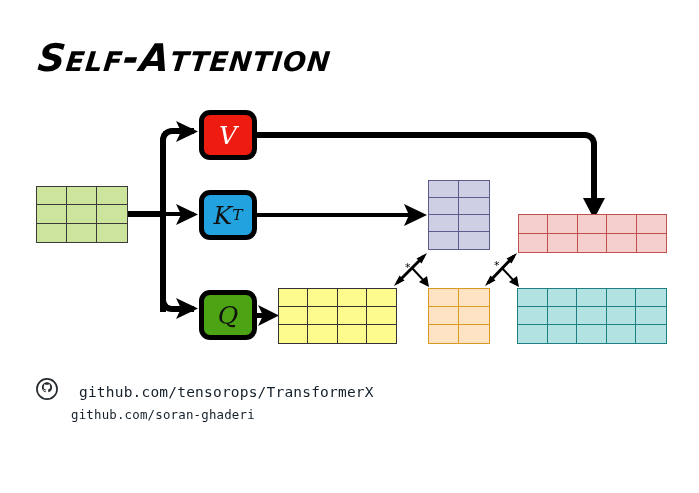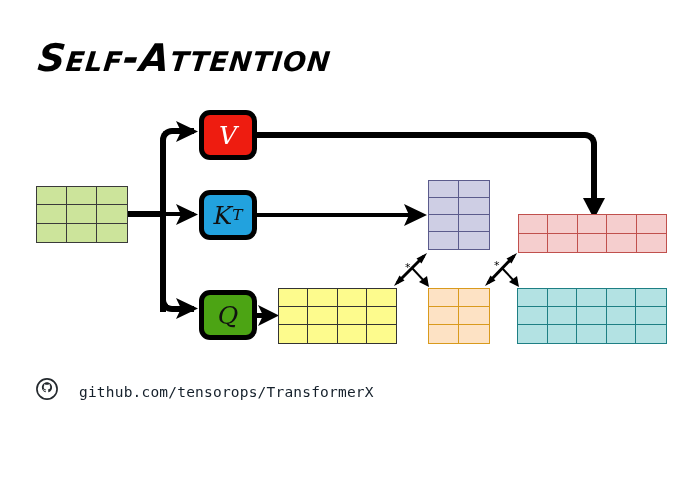--- a/index.html
+++ b/index.html
@@ -270,15 +270,16 @@
     <div class="row1">
       <span>
         <svg class="gh-icon" width="22" height="22" viewBox="0 0 24 24" aria-hidden="true">
           <circle cx="12" cy="12" r="11" fill="none" stroke="#24292e" stroke-width="1.8"></circle>
           <path fill="#24292e" d="M12 4.6c-3.1 0-5.6 2.5-5.6 5.6 0 2.5 1.6 4.6 3.8 5.3.3.05.38-.12.38-.27v-1.05c-1.55.34-1.88-.66-1.88-.66-.25-.65-.62-.82-.62-.82-.51-.35.04-.34.04-.34.56.04.85.58.85.58.5.85 1.3.6 1.62.46.05-.36.2-.6.35-.74-1.24-.14-2.54-.62-2.54-2.76 0-.61.22-1.11.58-1.5-.06-.14-.25-.72.05-1.5 0 0 .47-.15 1.54.57a5.3 5.3 0 0 1 2.8 0c1.07-.72 1.54-.57 1.54-.57.3.78.11 1.36.05 1.5.36.39.58.89.58 1.5 0 2.15-1.3 2.62-2.55 2.76.2.17.38.52.38 1.05v1.56c0 .15.1.33.39.27a5.62 5.62 0 0 0 3.78-5.33c0-3.1-2.5-5.6-5.6-5.6z"></path>
           <path fill="#24292e" d="M10.6 17.4h2.8v3.1h-2.8z" opacity="0"></path>
         </svg>
       </span>
       <span class="main-link">github.com/tensorops/TransformerX</span>
     </div>
+    <div class="sub-link">github.com/soran-ghaderi</div>
   </div>
 
 </div>
 
 </body></html>

